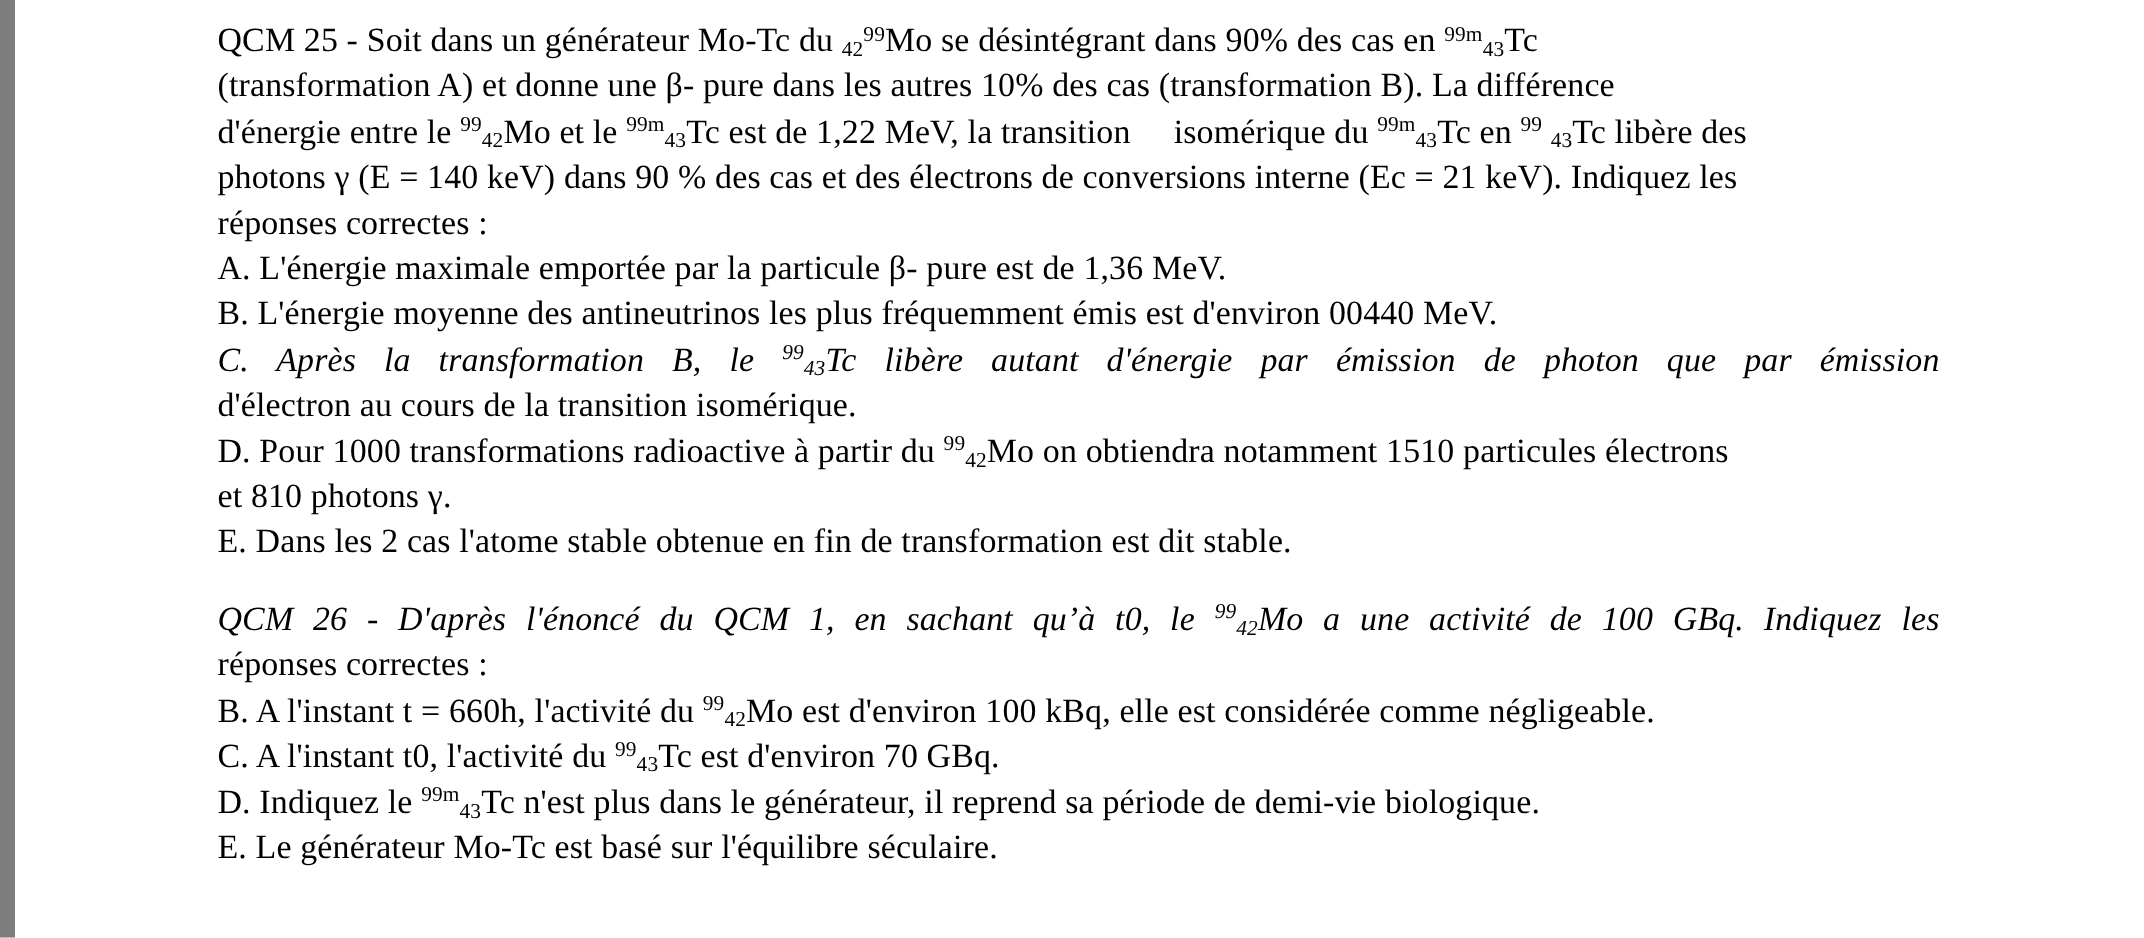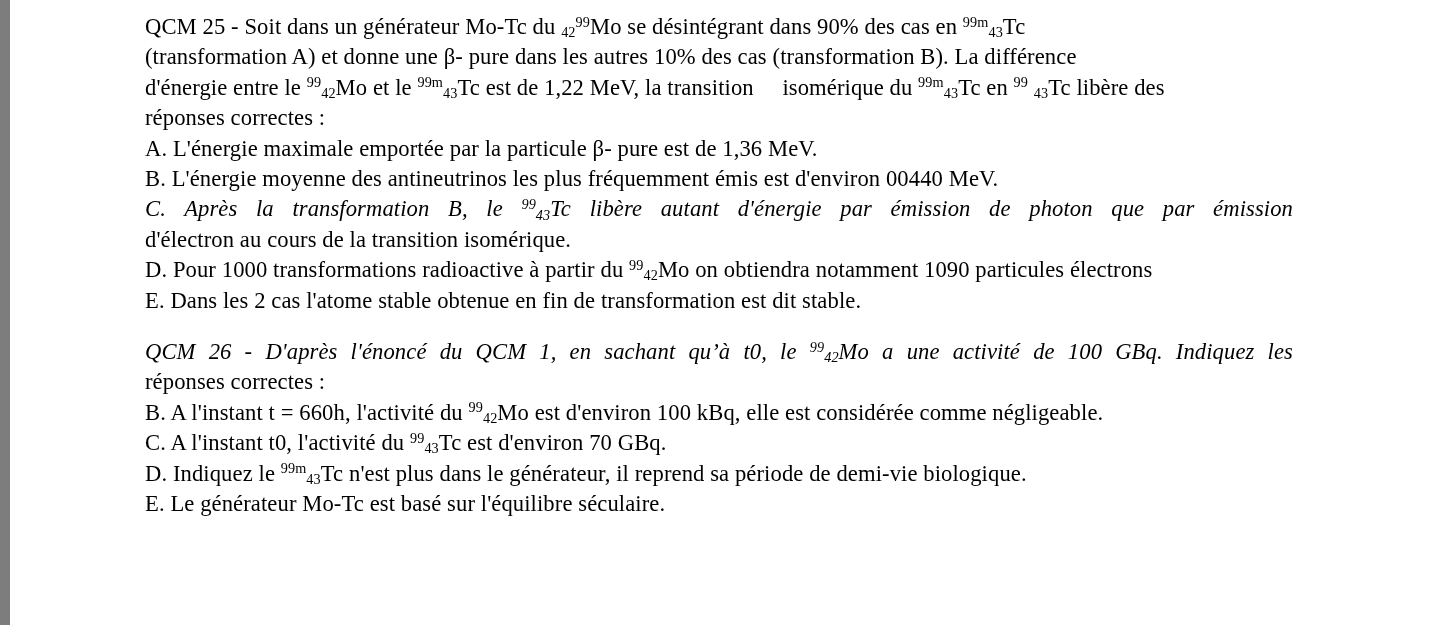--- a/index.html
+++ b/index.html
@@ -57,26 +57,28 @@
   }
 </style>
 </head>
 <body>
 
 <div class="edge-strip"></div>
 <div class="doc">
     <div class="line"><span>QCM 25 - Soit dans un générateur Mo-Tc du </span><span class="sub">42</span><span class="sup">99</span><span>Mo se désintégrant dans 90% des cas en </span><span class="sup">99m</span><span class="sub">43</span><span>Tc</span></div>
     <div class="line"><span>(transformation A) et donne une β- pure dans les autres 10% des cas (transformation B). La différence</span></div>
     <div class="line"><span>d'énergie entre le </span><span class="sup">99</span><span class="sub">42</span><span>Mo et le </span><span class="sup">99m</span><span class="sub">43</span><span>Tc est de 1,22 MeV, la transition&nbsp;&nbsp;&nbsp;&nbsp; isomérique du </span><span class="sup">99m</span><span class="sub">43</span><span>Tc en </span><span class="sup">99</span><span>&nbsp;</span><span class="sub">43</span><span>Tc libère des</span></div>
+    <div class="line"><span>photons γ (E = 140 keV) dans 90 % des cas et des électrons de conversions interne (Ec = 21 keV). Indiquez les</span></div>
     <div class="line"><span>réponses correctes :</span></div>
     <div class="line"><span>A. L'énergie maximale emportée par la particule β- pure est de 1,36 MeV.</span></div>
     <div class="line"><span>B. L'énergie moyenne des antineutrinos les plus fréquemment émis est d'environ 00440 MeV.</span></div>
     <div class="line justify"><span>C. Après la transformation B, le </span><span class="sup">99</span><span class="sub">43</span><span>Tc libère autant d'énergie par émission de photon que par émission</span></div>
     <div class="line"><span>d'électron au cours de la transition isomérique.</span></div>
-    <div class="line"><span>D. Pour 1000 transformations radioactive à partir du </span><span class="sup">99</span><span class="sub">42</span><span>Mo on obtiendra notamment 1090 particules électrons</span></div>
+    <div class="line"><span>D. Pour 1000 transformations radioactive à partir du </span><span class="sup">99</span><span class="sub">42</span><span>Mo on obtiendra notamment 1510 particules électrons</span></div>
+    <div class="line"><span>et 810 photons γ.</span></div>
     <div class="line"><span>E. Dans les 2 cas l'atome stable obtenue en fin de transformation est dit stable.</span></div>
     <div class="spacer"></div>
     <div class="line justify"><span>QCM 26 - D'après l'énoncé du QCM 1, en sachant qu’à t0, le </span><span class="sup">99</span><span class="sub">42</span><span>Mo a une activité de 100 GBq. Indiquez les</span></div>
     <div class="line"><span>réponses correctes :</span></div>
     <div class="line"><span>B. A l'instant t = 660h, l'activité du </span><span class="sup">99</span><span class="sub">42</span><span>Mo est d'environ 100 kBq, elle est considérée comme négligeable.</span></div>
     <div class="line"><span>C. A l'instant t0, l'activité du </span><span class="sup">99</span><span class="sub">43</span><span>Tc est d'environ 70 GBq.</span></div>
     <div class="line"><span>D. Indiquez le </span><span class="sup">99m</span><span class="sub">43</span><span>Tc n'est plus dans le générateur, il reprend sa période de demi-vie biologique.</span></div>
     <div class="line"><span>E. Le générateur Mo-Tc est basé sur l'équilibre séculaire.</span></div>
   </div>
 

